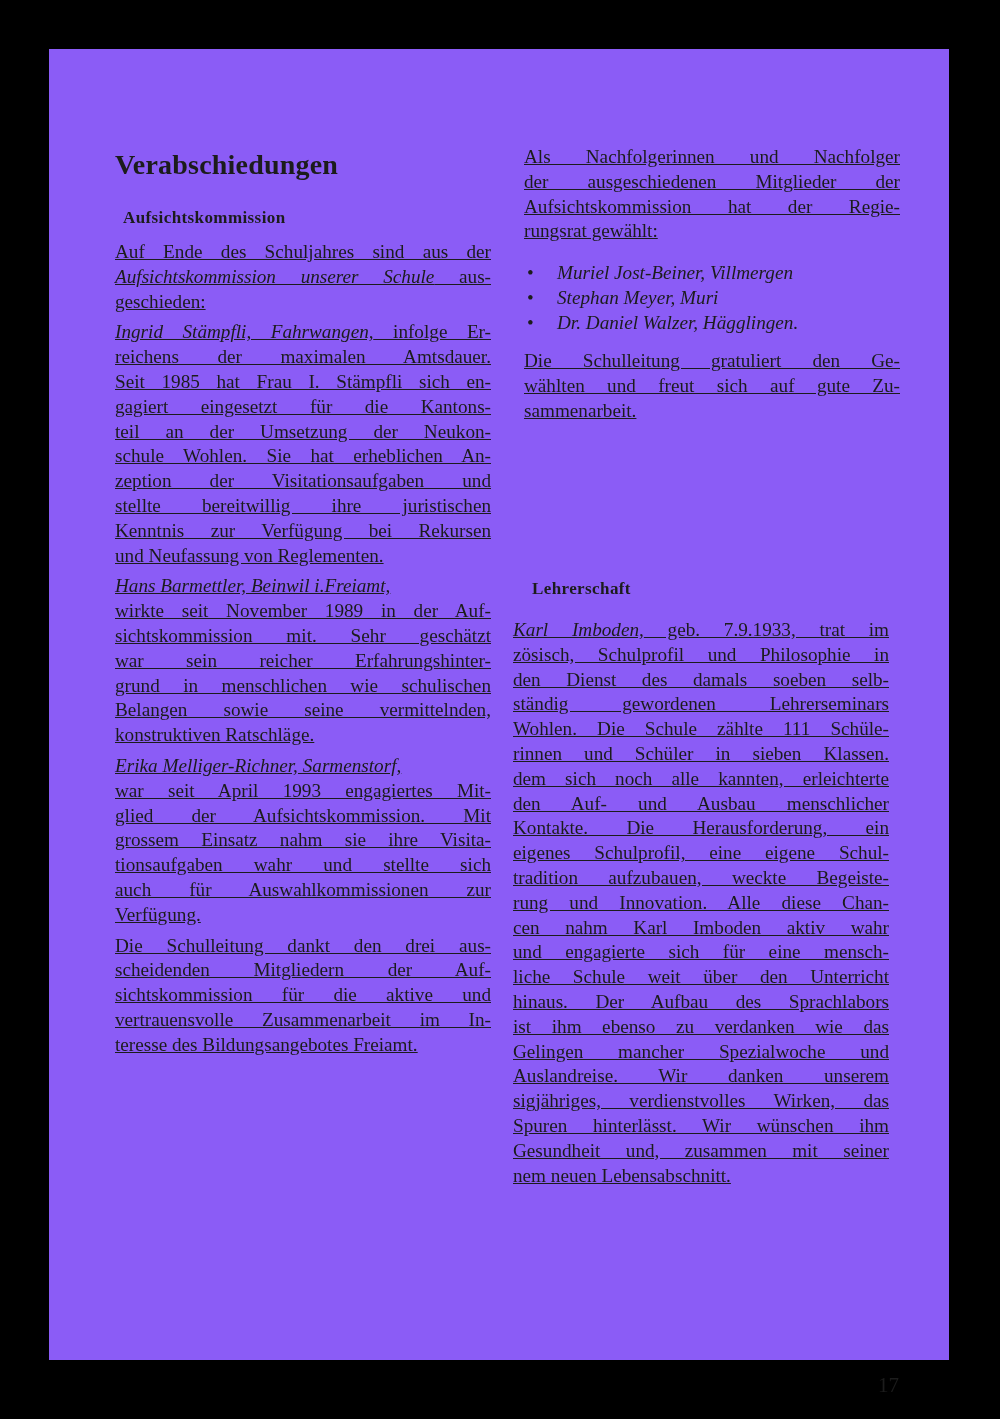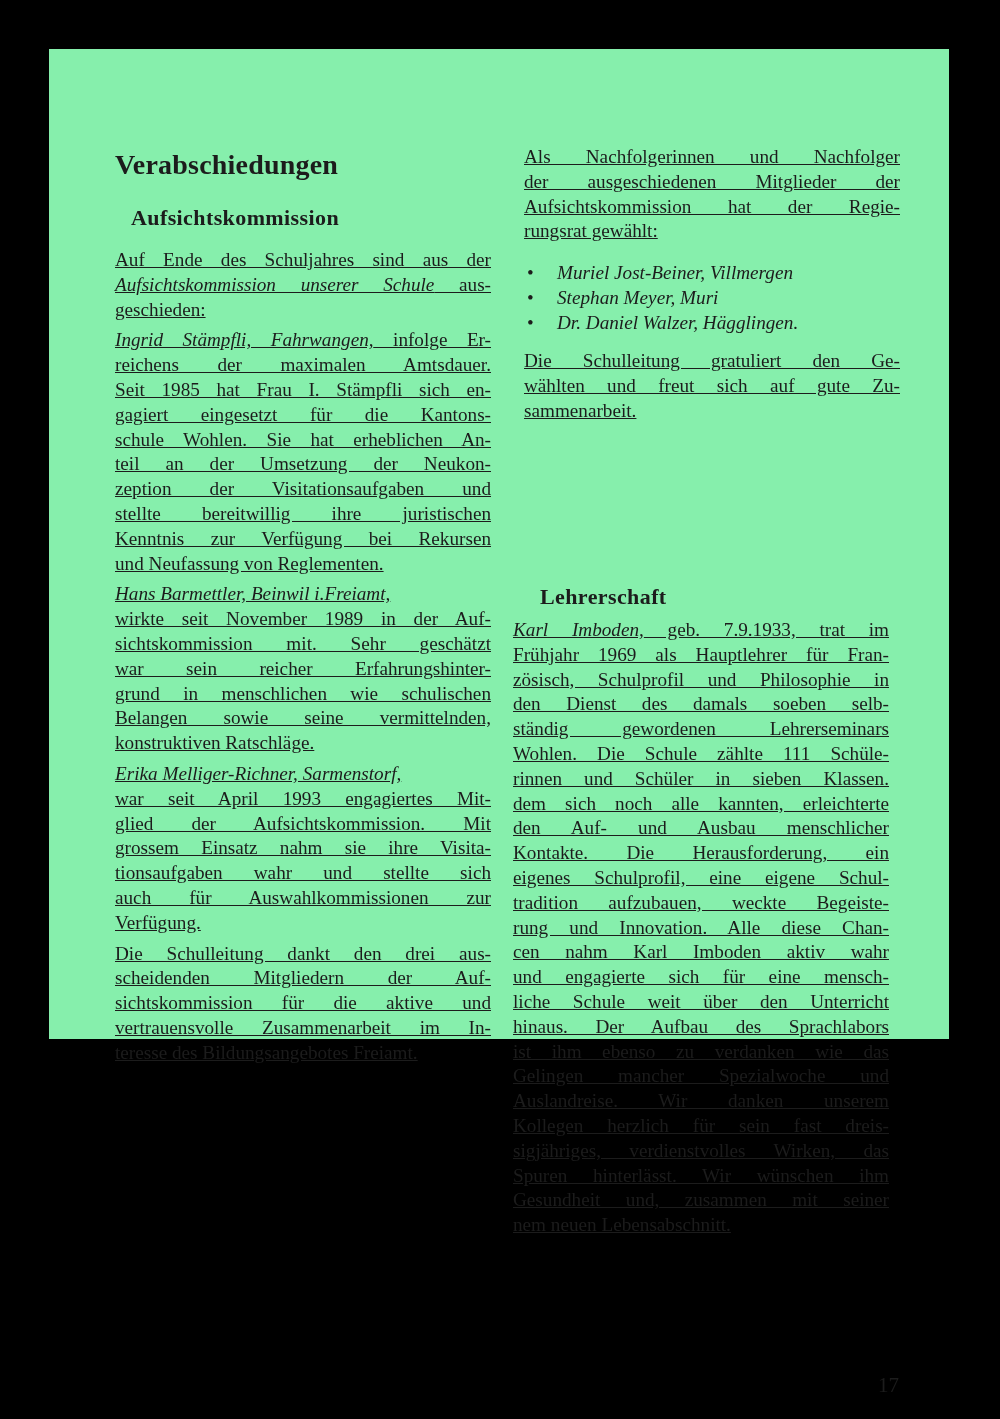--- a/index.html
+++ b/index.html
@@ -13,22 +13,22 @@
       position: relative;
       overflow: hidden;
       font-family: "Liberation Serif", "DejaVu Serif", serif;
       color: #1c1c1c;
     }
     .page {
       position: absolute;
       left: 49px;
       top: 49px;
       width: 900px;
-      height: 990px;
-      background: #86efac;
+      height: 1311px;
+      background: #8b5cf6;
     }
     .col {
       position: absolute;
       width: 376px;
       font-size: 19.2px;
       line-height: 24.8px;
       text-align: justify;
       hyphens: manual;
     }
     .col-left { left: 66px; top: 98px; }
@@ -36,22 +36,22 @@
 
     .title {
       font-size: 28px;
       font-weight: bold;
       margin: 0;
       line-height: 36px;
       letter-spacing: 0.2px;
     }
     .subhead {
       font-weight: bold;
-      font-size: 22px;
-      margin: 16px;
+      font-size: 17px;
+      margin: 8px;
       letter-spacing: 0.4px;
     }
     .subhead-left { margin-top: 21px; line-height: 28px; }
     p {
       margin: 0;
       text-decoration: underline;
     }
     .para { margin-top: 6px; }
     .name { font-style: italic; }
     .intro-left { margin-top: 2px; }
@@ -116,22 +116,22 @@
       <span class="line">Auf Ende des Schuljahres sind aus der</span>
       <span class="line"><span class="name">Aufsichtskommission unserer Schule</span> aus-</span>
       <span class="line last">geschieden:</span>
     </p>
 
     <p class="para">
       <span class="line"><span class="name">Ingrid Stämpfli, Fahrwangen,</span><span> infolge Er-</span></span>
       <span class="line">reichens der maximalen Amtsdauer.</span>
       <span class="line">Seit 1985 hat Frau I. Stämpfli sich en-</span>
       <span class="line">gagiert eingesetzt für die Kantons-</span>
+      <span class="line">teil an der Umsetzung der Neukon-</span>
       <span class="line">schule Wohlen. Sie hat erheblichen An-</span>
-      <span class="line">teil an der Umsetzung der Neukon-</span>
       <span class="line">zeption der Visitationsaufgaben und</span>
       <span class="line">stellte bereitwillig ihre juristischen</span>
       <span class="line">Kenntnis zur Verfügung bei Rekursen</span>
       <span class="line last">und Neufassung von Reglementen.</span>
     </p>
 
     <p class="para">
       <span class="line last name">Hans Barmettler, Beinwil i.Freiamt,</span>
       <span class="line">wirkte seit November 1989 in der Auf-</span>
       <span class="line">sichtskommission mit. Sehr geschätzt</span>
@@ -187,40 +187,38 @@
       <span class="line">Die Schulleitung gratuliert den Ge-</span>
       <span class="line">wählten und freut sich auf gute Zu-</span>
       <span class="line last">sammenarbeit.</span>
     </p>
   </div>
 
   <h2 class="subhead lehrer-head">Lehrerschaft</h2>
 
   <p class="lehrer-body">
     <span class="line"><span class="name">Karl Imboden,</span><span> geb. 7.9.1933, trat im</span></span>
-    <span class="line">Frühjahr 1969 als Hauptlehrer für Fran-</span>
     <span class="line">zösisch, Schulprofil und Philosophie in</span>
     <span class="line">den Dienst des damals soeben selb-</span>
     <span class="line">ständig gewordenen Lehrerseminars</span>
     <span class="line">Wohlen. Die Schule zählte 111 Schüle-</span>
     <span class="line">rinnen und Schüler in sieben Klassen.</span>
     <span class="line">dem sich noch alle kannten, erleichterte</span>
     <span class="line">den Auf- und Ausbau menschlicher</span>
     <span class="line">Kontakte. Die Herausforderung, ein</span>
     <span class="line">eigenes Schulprofil, eine eigene Schul-</span>
     <span class="line">tradition aufzubauen, weckte Begeiste-</span>
     <span class="line">rung und Innovation. Alle diese Chan-</span>
     <span class="line">cen nahm Karl Imboden aktiv wahr</span>
     <span class="line">und engagierte sich für eine mensch-</span>
     <span class="line">liche Schule weit über den Unterricht</span>
     <span class="line">hinaus. Der Aufbau des Sprachlabors</span>
     <span class="line">ist ihm ebenso zu verdanken wie das</span>
     <span class="line">Gelingen mancher Spezialwoche und</span>
     <span class="line">Auslandreise. Wir danken unserem</span>
-    <span class="line">Kollegen herzlich für sein fast dreis-</span>
     <span class="line">sigjähriges, verdienstvolles Wirken, das</span>
     <span class="line">Spuren hinterlässt. Wir wünschen ihm</span>
     <span class="line">Gesundheit und, zusammen mit seiner</span>
     <span class="line last">nem neuen Lebensabschnitt.</span>
   </p>
 
   <div class="page-number">17</div>
 </div>
 
 </body></html>

